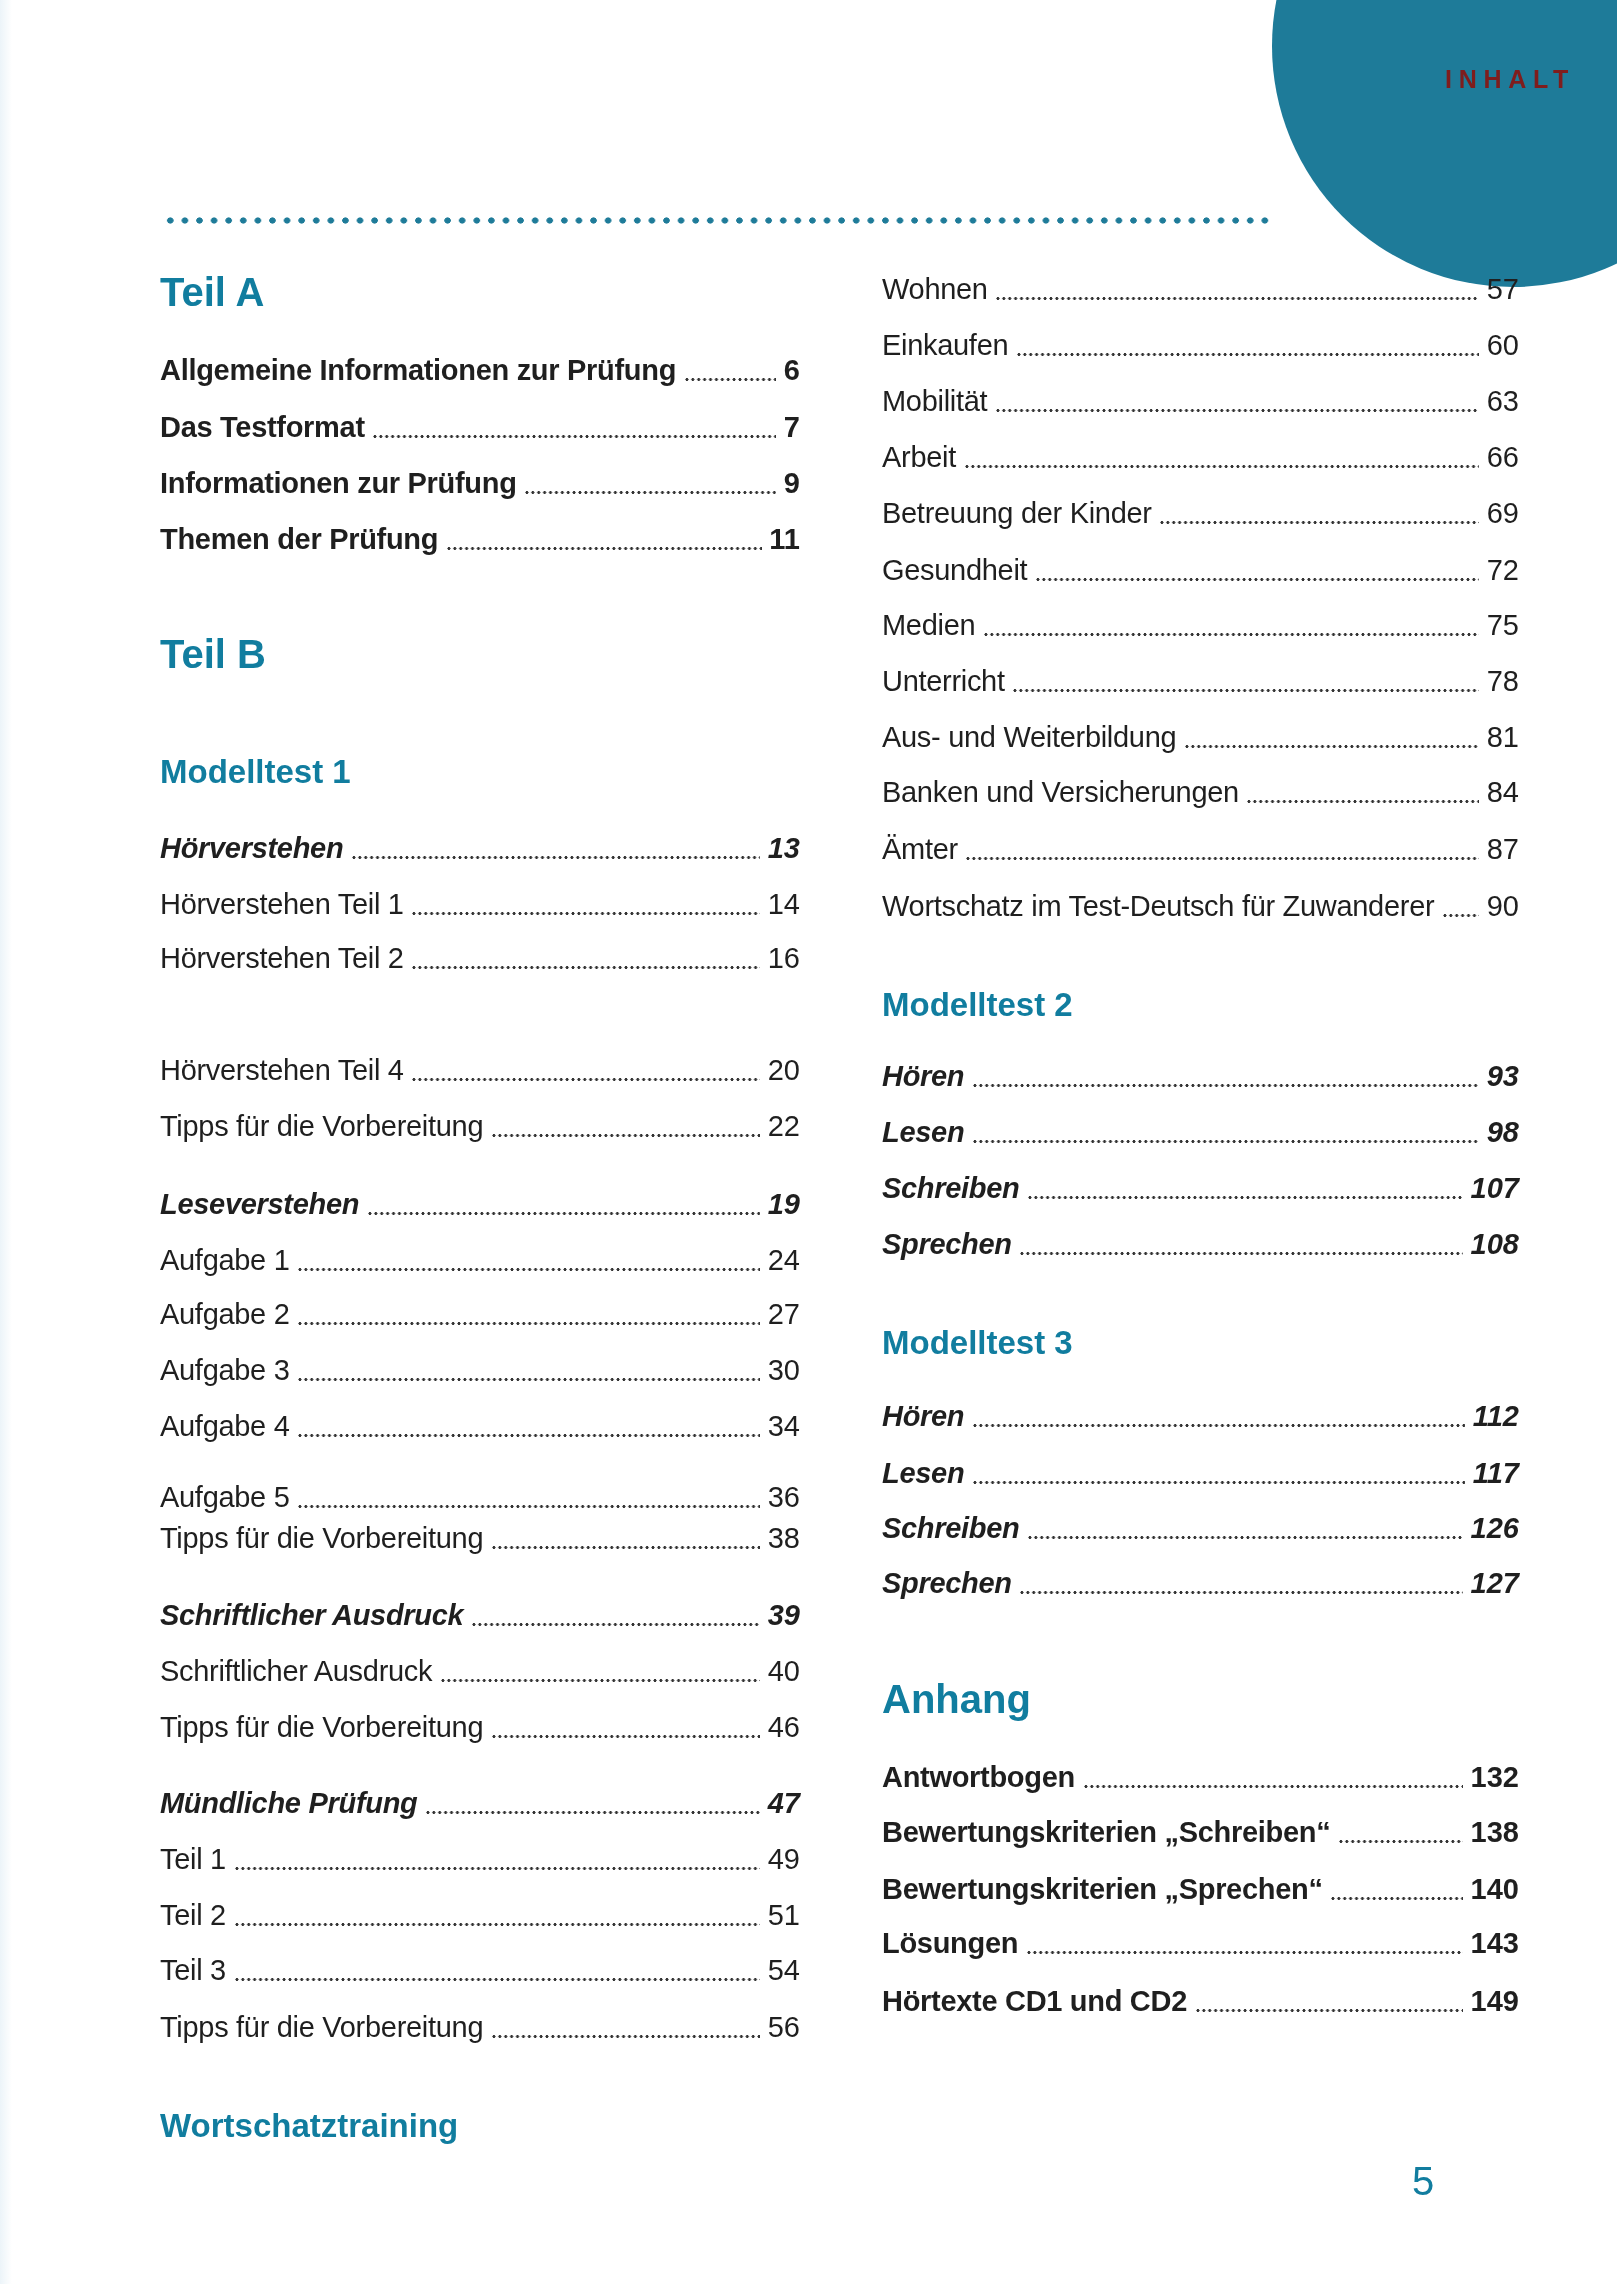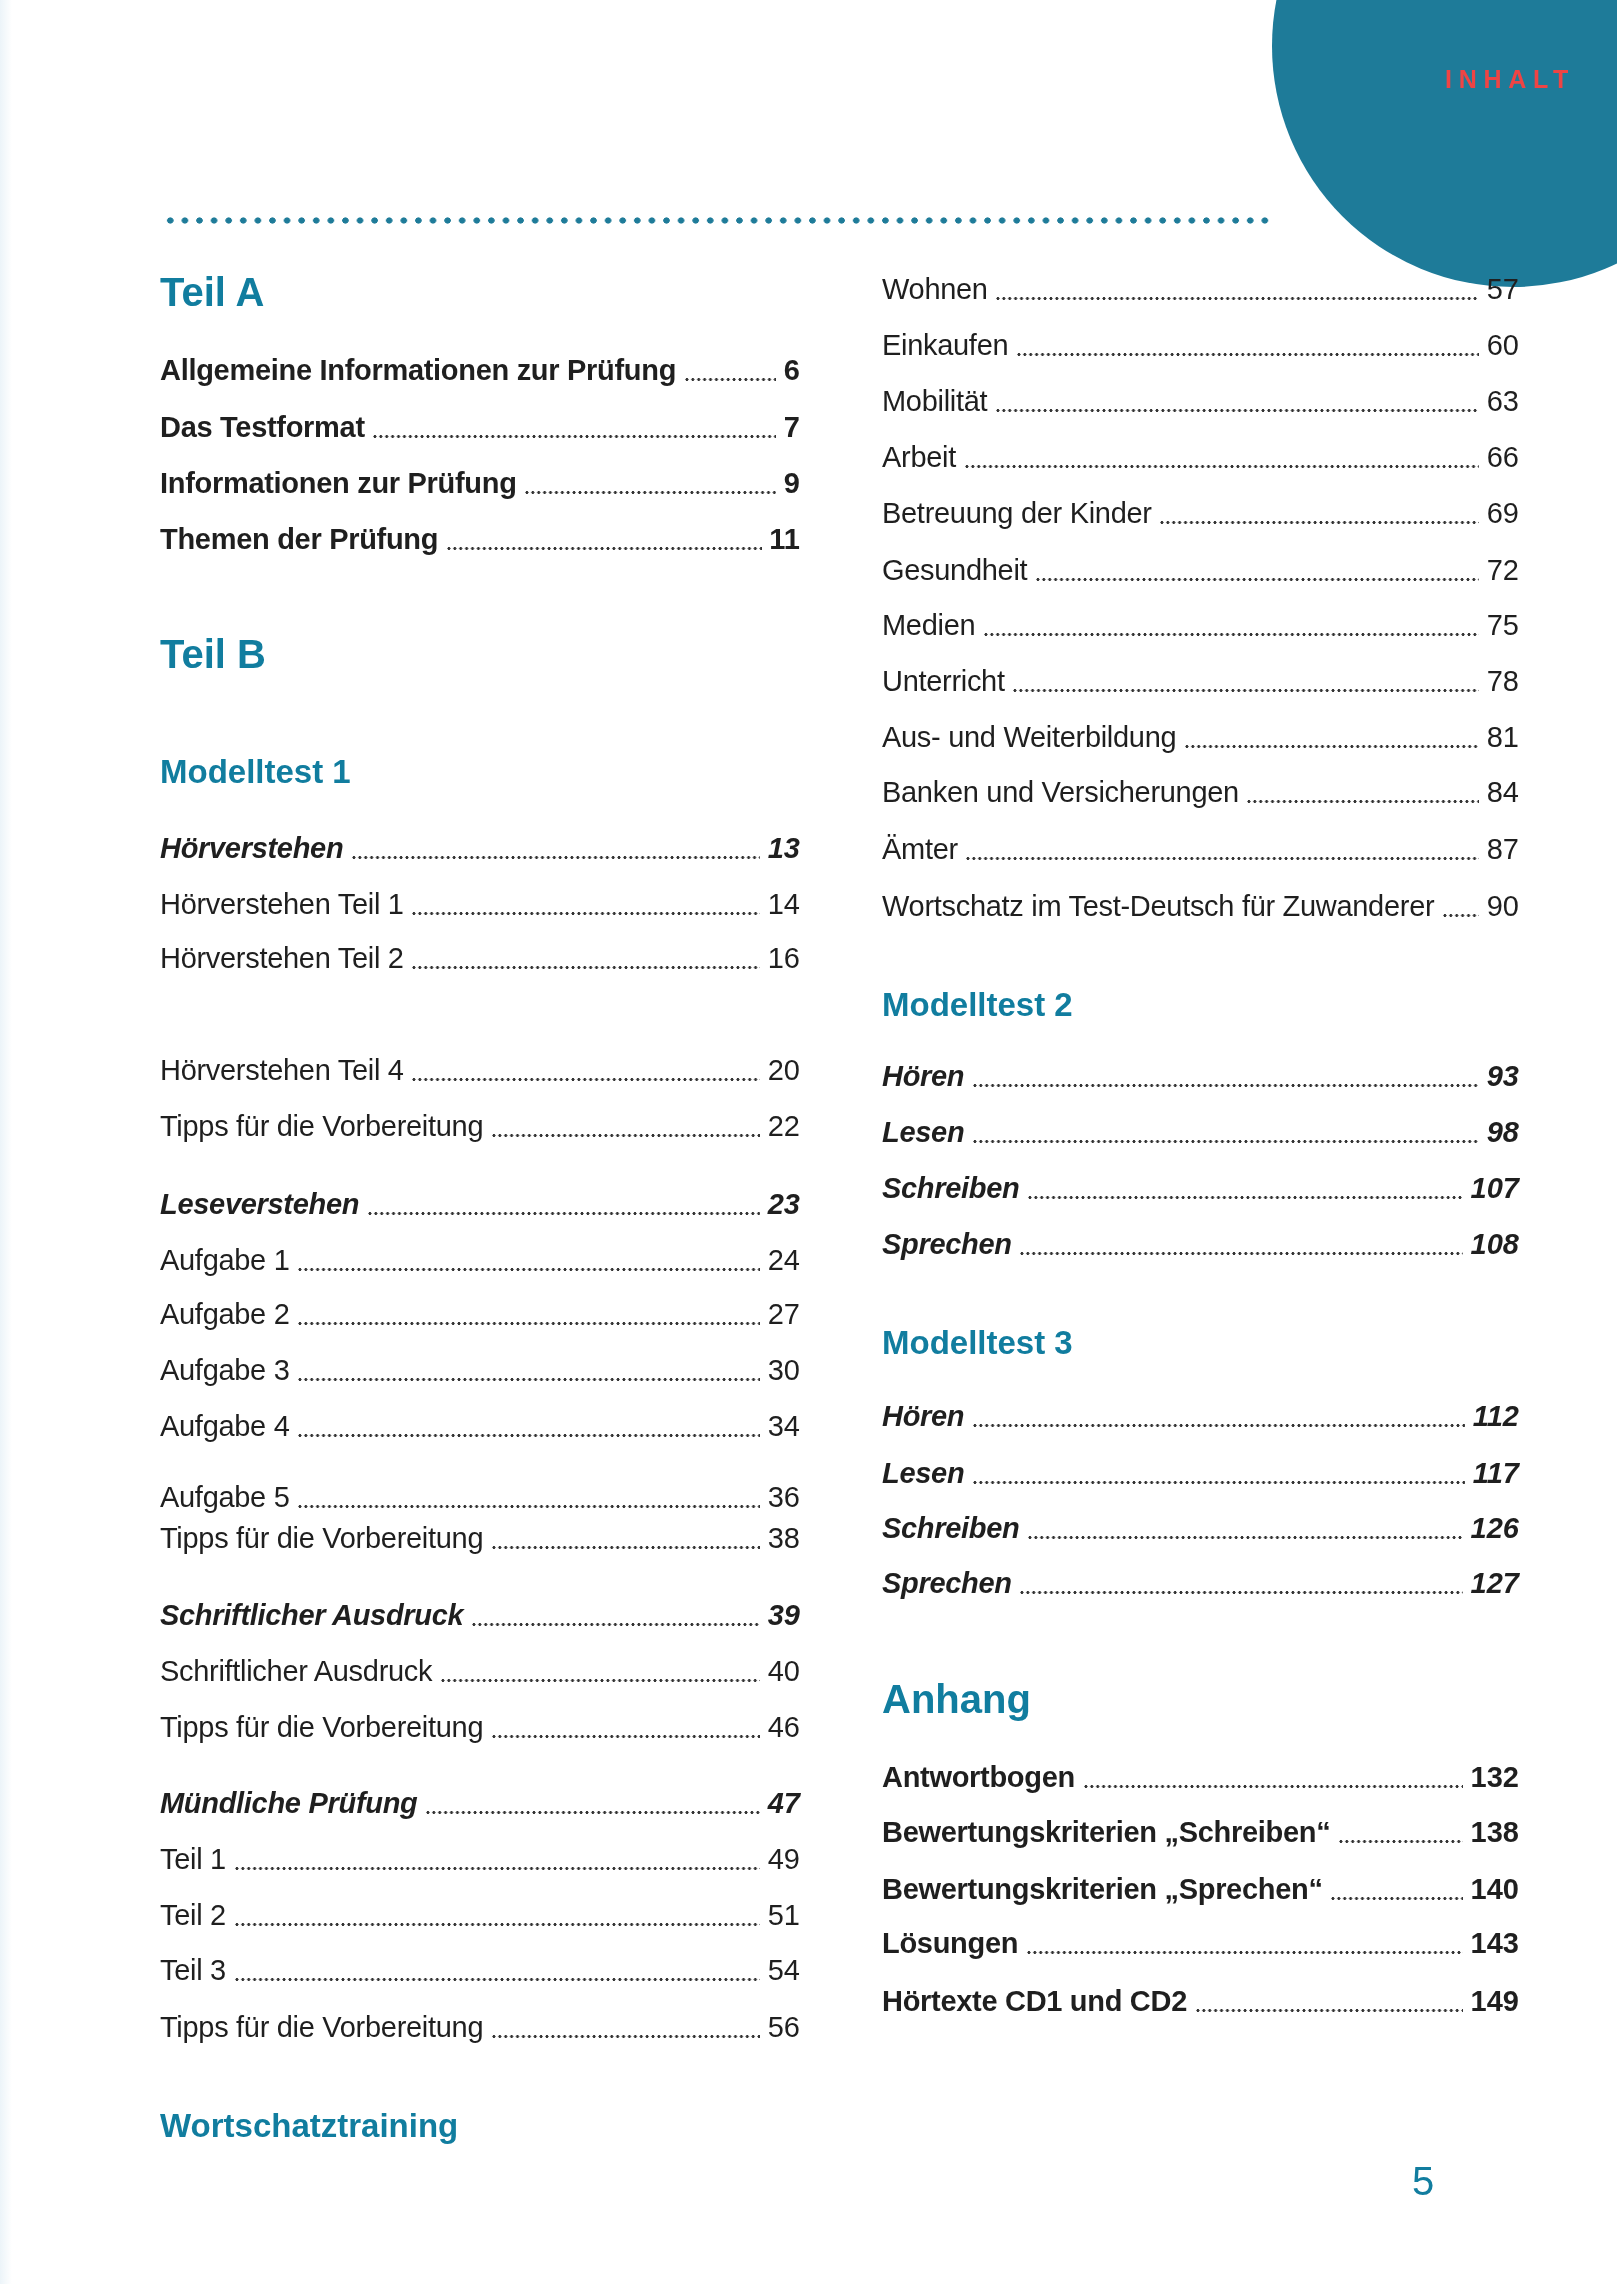--- a/index.html
+++ b/index.html
@@ -11,21 +11,21 @@
   html,body{margin:0;padding:0;}
   body{
     width:1618px;height:2284px;position:relative;background:#ffffff;
     font-family:"Liberation Sans", sans-serif;color:var(--text);overflow:hidden;
   }
   .edge-strip{position:absolute;left:0;top:0;bottom:0;width:11.8px;
     background:linear-gradient(to right,#ecf4f9,#ffffff);}
   .circle{position:absolute;left:1272px;top:-195px;width:482px;height:482px;
     border-radius:50%;background:var(--circle);}
   .inhalt{position:absolute;left:1445px;top:67px;font-size:25px;font-weight:700;
-    letter-spacing:6.7px;color:#ef4444;line-height:1;}
+    letter-spacing:6.7px;color:#7f1d1d;line-height:1;}
   .dotline{position:absolute;left:163px;top:216px;width:1106px;height:9.3px;
     background-image:radial-gradient(circle,var(--circle) 2.9px,transparent 3.5px);
     background-size:14.6px 9.3px;background-repeat:repeat-x;background-position:0 50%;}
   .col{position:absolute;top:0;height:2284px;}
   #colL{left:160px;width:640px;}
   #colR{left:882px;width:637px;}
   .row{position:absolute;left:0;right:0;display:flex;align-items:flex-end;
     height:39px;font-size:29px;line-height:39px;}
   .row .lbl{white-space:nowrap;letter-spacing:-0.3px;flex:0 0 auto;}
   .row .dots{flex:1 1 auto;min-width:3.4px;height:5px;margin:0 7.6px 7.6px 7.6px;
@@ -96,21 +96,21 @@
     </div>
   <div class="row" style="top:1107px">
       <span class="lbl">Tipps für die Vorbereitung</span>
       <span class="dots"></span>
       <span class="pg">22</span>
     </div>
 
   <div class="row bi" style="top:1185px">
       <span class="lbl">Leseverstehen</span>
       <span class="dots"></span>
-      <span class="pg">23</span>
+      <span class="pg">19</span>
     </div>
   <div class="row" style="top:1241px">
       <span class="lbl">Aufgabe 1</span>
       <span class="dots"></span>
       <span class="pg">24</span>
     </div>
   <div class="row" style="top:1295px">
       <span class="lbl">Aufgabe 2</span>
       <span class="dots"></span>
       <span class="pg">27</span>

